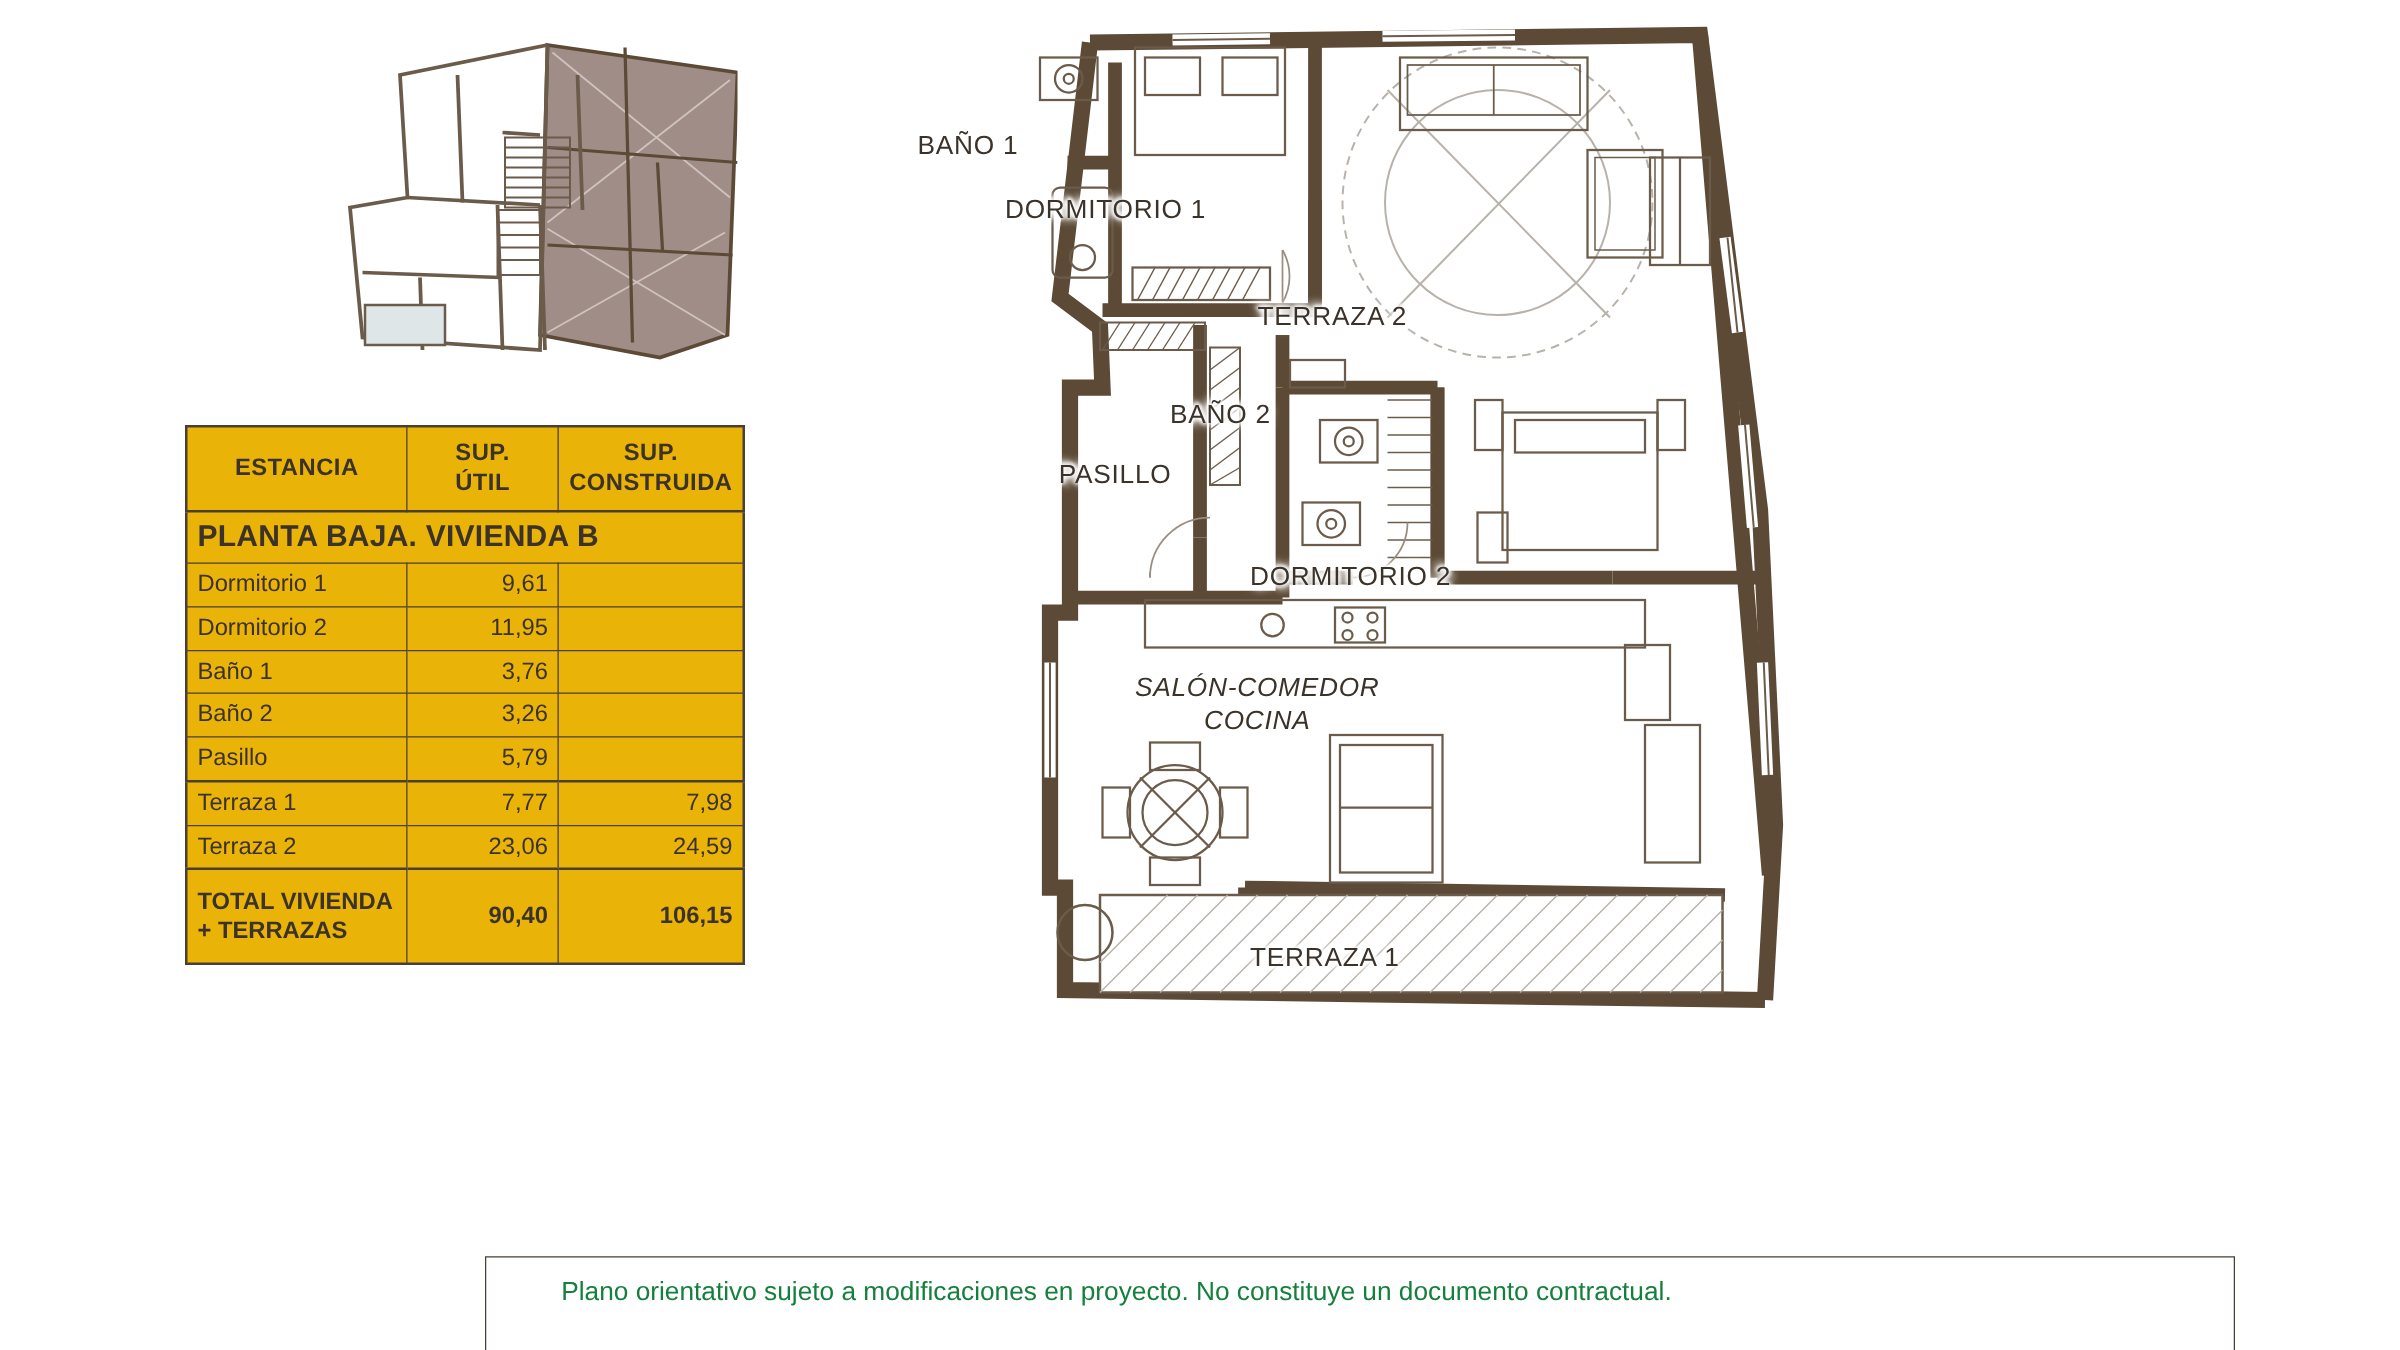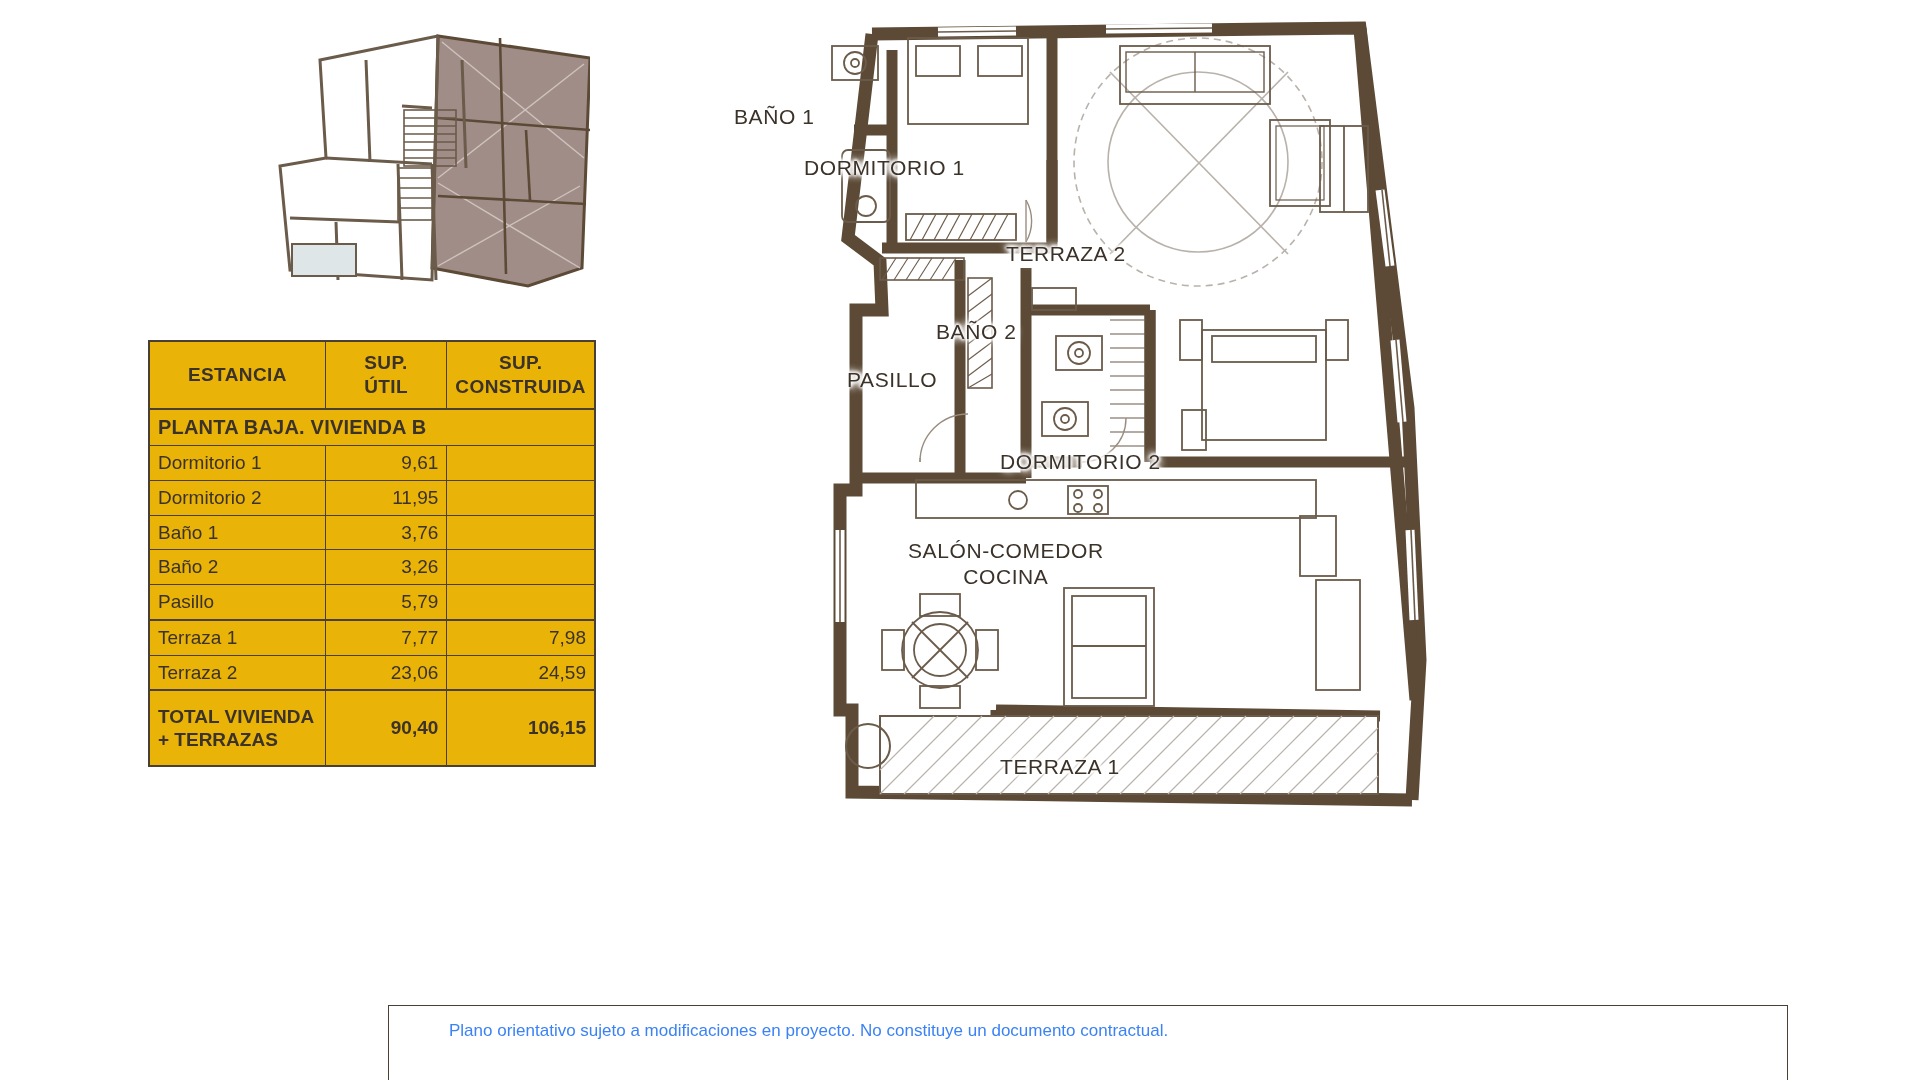--- a/index.html
+++ b/index.html
@@ -43,21 +43,21 @@
     line-height: 1.25;
   }
   #areas-table td.c { text-align: right; }
   #areas-table td.hdr {
     text-align: center;
     font-weight: 700;
     letter-spacing: .4px;
   }
   #areas-table td.sect {
     font-weight: 700;
-    font-size: 20px;
+    font-size: 24px;
     letter-spacing: .2px;
   }
   #areas-table td.total {
     font-weight: 700;
     font-size: 19px;
   }
   #areas-table tr.tall td { height: 64px; }
   #areas-table .thick-top { border-top: 2px solid #4a3f33; }
 
   
@@ -73,38 +73,38 @@
   .room-label {
     position: absolute;
     font-size: 21px;
     letter-spacing: .6px;
     color: #3b3229;
     white-space: nowrap;
     text-shadow:
       -2px 0 3px #fff, 2px 0 3px #fff, 0 -2px 3px #fff, 0 2px 3px #fff,
       -3px -3px 6px #fff, 3px 3px 6px #fff, 0 0 10px #fff;
   }
-  .room-label.two-line { text-align: center; line-height: 1.25; }
+  .room-label.two-line { text-align: center; line-height: 1.25; font-style: italic; }
 
   
   #disclaimer {
     position: absolute;
     left: 388px;
     top: 1005px;
     width: 1400px;
     height: 110px;
     border: 1px solid #4a3f33;
     background: #fff;
     padding: 14px 20px 0 60px;
     box-sizing: border-box;
   }
   #disclaimer p {
     margin: 0 0 3px 0;
-    font-size: 17px;
-    color: #3b82f6;
+    font-size: 21px;
+    color: #15803d;
     line-height: 1.32;
   }
 </style>
 </head>
 <body>
 
 <div id="keyplan">
   <svg width="420" height="310" viewBox="0 0 420 310">
 
     <g>

